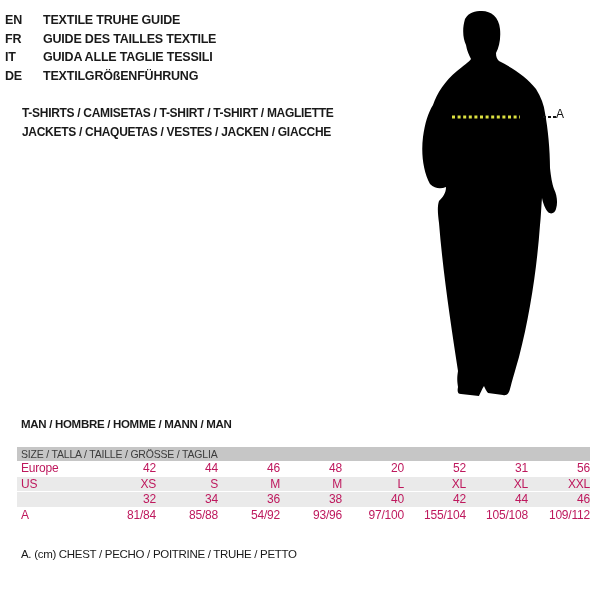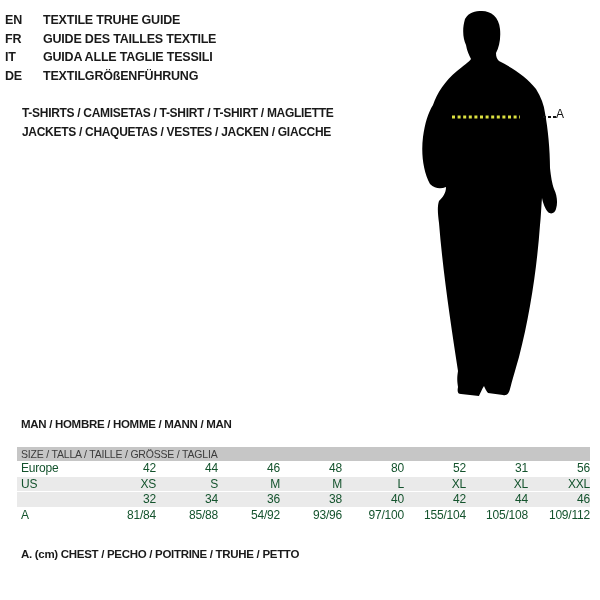--- a/index.html
+++ b/index.html
@@ -94,21 +94,21 @@
     letter-spacing: -0.2px;
     padding-left: 4px;
     white-space: nowrap;
   }
   .st-row {
     box-sizing: border-box;
     display: flex;
     height: 15.7px;
     line-height: 15.7px;
     font-size: 12px;
-    color: #14532d;
+    color: #be185d;
     letter-spacing: -0.2px;
   }
   .st-row.shaded {
     background: #eaeaea;
     border-bottom: 1px solid #ffffff;
   }
   .st-label {
     width: 73px;
     padding-left: 4px;
     text-align: left;
@@ -117,21 +117,21 @@
     flex: 1;
     text-align: right;
   }
 
   
   .footnote {
     position: absolute;
     left: 21px;
     top: 548px;
     font-size: 11.5px;
-    font-weight: bold;
+    font-weight: normal;
     letter-spacing: -0.3px;
     white-space: nowrap;
   }
 </style>
 </head>
 <body>
 
 <div class="page">
 
   <div class="lang-list">
@@ -202,21 +202,21 @@
 
   <div class="size-table">
     <div class="st-header">SIZE / TALLA / TAILLE / GRÖSSE / TAGLIA</div>
 
     <div class="st-row">
       <span class="st-label">Europe</span>
       <span class="st-cell">42</span>
       <span class="st-cell">44</span>
       <span class="st-cell">46</span>
       <span class="st-cell">48</span>
-      <span class="st-cell">80</span>
+      <span class="st-cell">20</span>
       <span class="st-cell">52</span>
       <span class="st-cell">31</span>
       <span class="st-cell">56</span>
     </div>
 
     <div class="st-row shaded">
       <span class="st-label">US</span>
       <span class="st-cell">XS</span>
       <span class="st-cell">S</span>
       <span class="st-cell">M</span>

